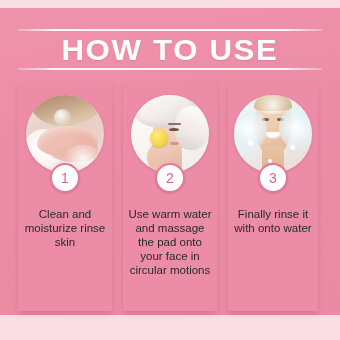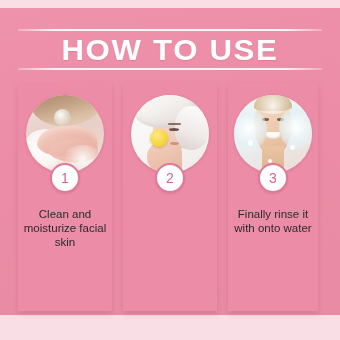--- a/index.html
+++ b/index.html
@@ -174,37 +174,38 @@
     <div class="photo ph1">
       <div class="layer base"></div>
       <div class="hair"></div>
       <div class="foam"></div>
       <div class="hand"></div>
       <div class="hand2"></div>
       <div class="foam2"></div>
       <div class="drop"></div>
     </div>
     <div class="badge">1</div>
-    <div class="caption">Clean and moisturize facial skin</div>
+    <div class="caption">Clean and moisturize rinse skin</div>
   </div>
 
   <div class="card c2">
     <div class="photo ph2">
       <div class="layer base"></div>
       <div class="face"></div>
       <div class="neck"></div>
       <div class="turban"></div>
       <div class="turban2"></div>
       <div class="brow"></div>
       <div class="eye"></div>
       <div class="lip"></div>
       <div class="fingers"></div>
       <div class="pad"></div>
     </div>
     <div class="badge">2</div>
+    <div class="caption">Use warm water and massage the pad onto your face in circular motions</div>
   </div>
 
   <div class="card c3">
     <div class="photo ph3">
       <div class="layer base"></div>
       <div class="face"></div>
       <div class="hair"></div>
       <div class="neck"></div>
       <div class="eye l"></div>
       <div class="eye r"></div>

